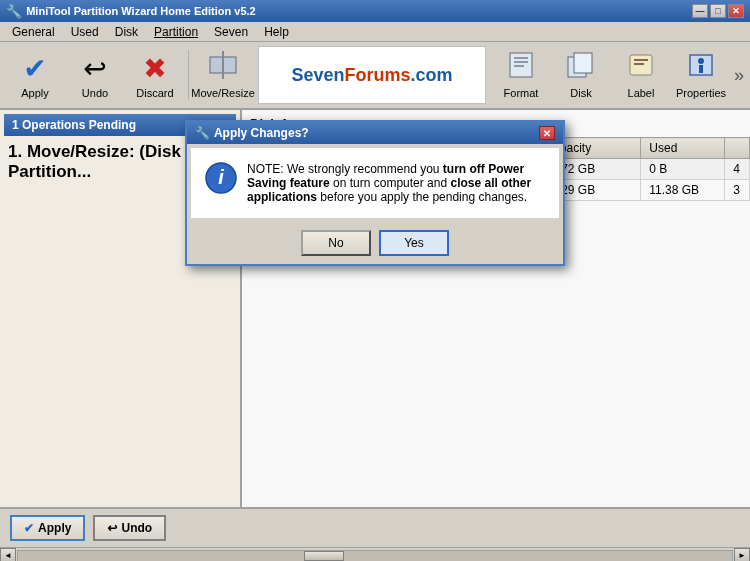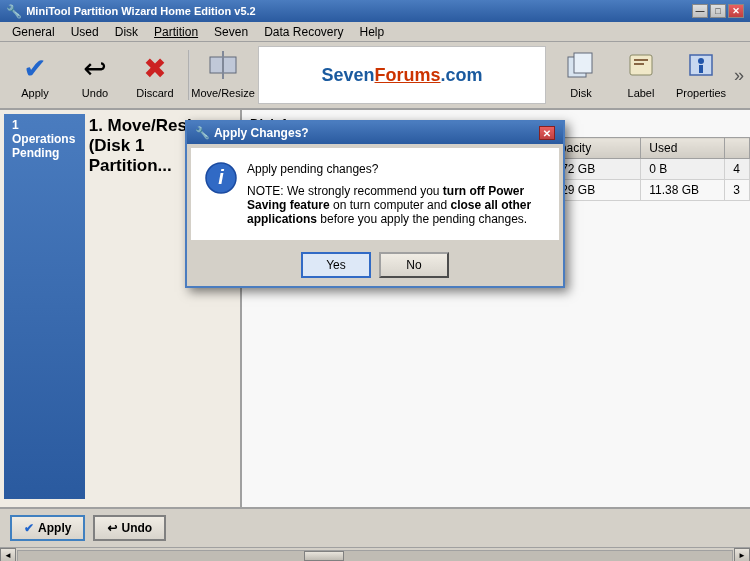--- a/index.html
+++ b/index.html
@@ -80,39 +80,39 @@
       justify-content: center;
       font-size: 18px;
       font-weight: bold;
       color: #1a5a9f;
       border: 1px solid #c0c0c0;
       height: 58px;
       background: white;
       margin: 0 4px;
     }
     .logo-seven { color: #1a5a9f; }
-    .logo-forums { color: #cc3300; text-decoration: underline; }
+    .logo-forums { color: #cc3300; }
     .logo-com { color: #1a5a9f; }
 
     .toolbar-more { font-size: 18px; color: #555; margin-left: 2px; }
 
     
     .main-content {
       display: flex;
       height: calc(561px - 22px - 20px - 68px - 24px - 30px);
     }
 
     
     .left-panel {
       width: 242px;
       background: #f0ece4;
       border-right: 2px solid #a0a0a0;
       padding: 4px;
       display: flex;
-      flex-direction: row;
+      flex-direction: column;
     }
     .ops-header {
       background: linear-gradient(to bottom, #4a7cbf, #2a5a9f);
       color: white;
       padding: 4px 8px;
       font-weight: bold;
       font-size: 12px;
       margin-bottom: 4px;
     }
     .ops-item {
@@ -292,21 +292,20 @@
       <div class="title-bar-btn" style="background: linear-gradient(to bottom, #e86060, #c04040); color: white;">✕</div>
     </div>
   </div>
 
   <div class="menu-bar">
     <span class="menu-item">General</span>
     <span class="menu-item">Used</span>
     <span class="menu-item">Disk</span>
     <span class="menu-item" style="text-decoration:underline;">Partition</span>
     <span class="menu-item">Seven</span>
-    <span class="menu-item">Data Recovery</span>
     <span class="menu-item">Help</span>
   </div>
 
   <div class="toolbar">
     <div class="toolbar-btn">
       <div class="icon" style="color: #2266cc; font-size: 28px;">✔</div>
       <span>Apply</span>
     </div>
     <div class="toolbar-btn">
       <div class="icon" style="font-size: 28px;">↩</div>
@@ -323,20 +322,31 @@
           <rect x="2" y="6" width="26" height="16" fill="#c0c8d8" stroke="#606878" stroke-width="1"></rect>
           <rect x="14" y="0" width="2" height="28" fill="#808898"></rect>
         </svg>
       </div>
       <span>Move/Resize</span>
     </div>
     <div class="logo-area">
       <span>
         <span class="logo-seven">Seven</span><span class="logo-forums">Forums</span><span class="logo-com">.com</span>
       </span>
+    </div>
+    <div class="toolbar-btn">
+      <div class="icon">
+        <svg width="30" height="28" viewBox="0 0 30 28">
+          <rect x="4" y="2" width="22" height="24" fill="#e0e8f0" stroke="#606878" stroke-width="1"></rect>
+          <rect x="8" y="6" width="14" height="2" fill="#8899aa"></rect>
+          <rect x="8" y="10" width="14" height="2" fill="#8899aa"></rect>
+          <rect x="8" y="14" width="10" height="2" fill="#8899aa"></rect>
+        </svg>
+      </div>
+      <span>Format</span>
     </div>
     <div class="toolbar-btn">
       <div class="icon">
         <svg width="30" height="28" viewBox="0 0 30 28">
           <rect x="2" y="6" width="18" height="20" fill="#d8e4f0" stroke="#606878" stroke-width="1"></rect>
           <rect x="8" y="2" width="18" height="20" fill="#e8f0f8" stroke="#606878" stroke-width="1"></rect>
         </svg>
       </div>
       <span>Disk</span>
     </div>
@@ -438,24 +448,23 @@
       <div class="modal-close-btn">✕</div>
     </div>
     <div class="modal-body">
       <div class="modal-icon">
         <svg width="32" height="32" viewBox="0 0 32 32">
           <circle cx="16" cy="16" r="15" fill="#316ac5" stroke="#1a4aa0" stroke-width="1.5"></circle>
           <text x="16" y="22" text-anchor="middle" fill="white" font-size="20" font-style="italic" font-weight="bold">i</text>
         </svg>
       </div>
       <div>
-        <p style="margin-bottom:8px;">Apply pending changes?</p>
         <p>
           <span>NOTE: We strongly recommend you </span><strong>turn off Power Saving feature</strong><span> on turn computer and </span><strong>close all other applications</strong><span> before you apply the pending changes.</span>
         </p>
       </div>
     </div>
     <div class="modal-footer">
+      <button class="modal-btn">No</button>
       <button class="modal-btn active">Yes</button>
-      <button class="modal-btn">No</button>
     </div>
   </div>
 </div>
 
 </body></html>

